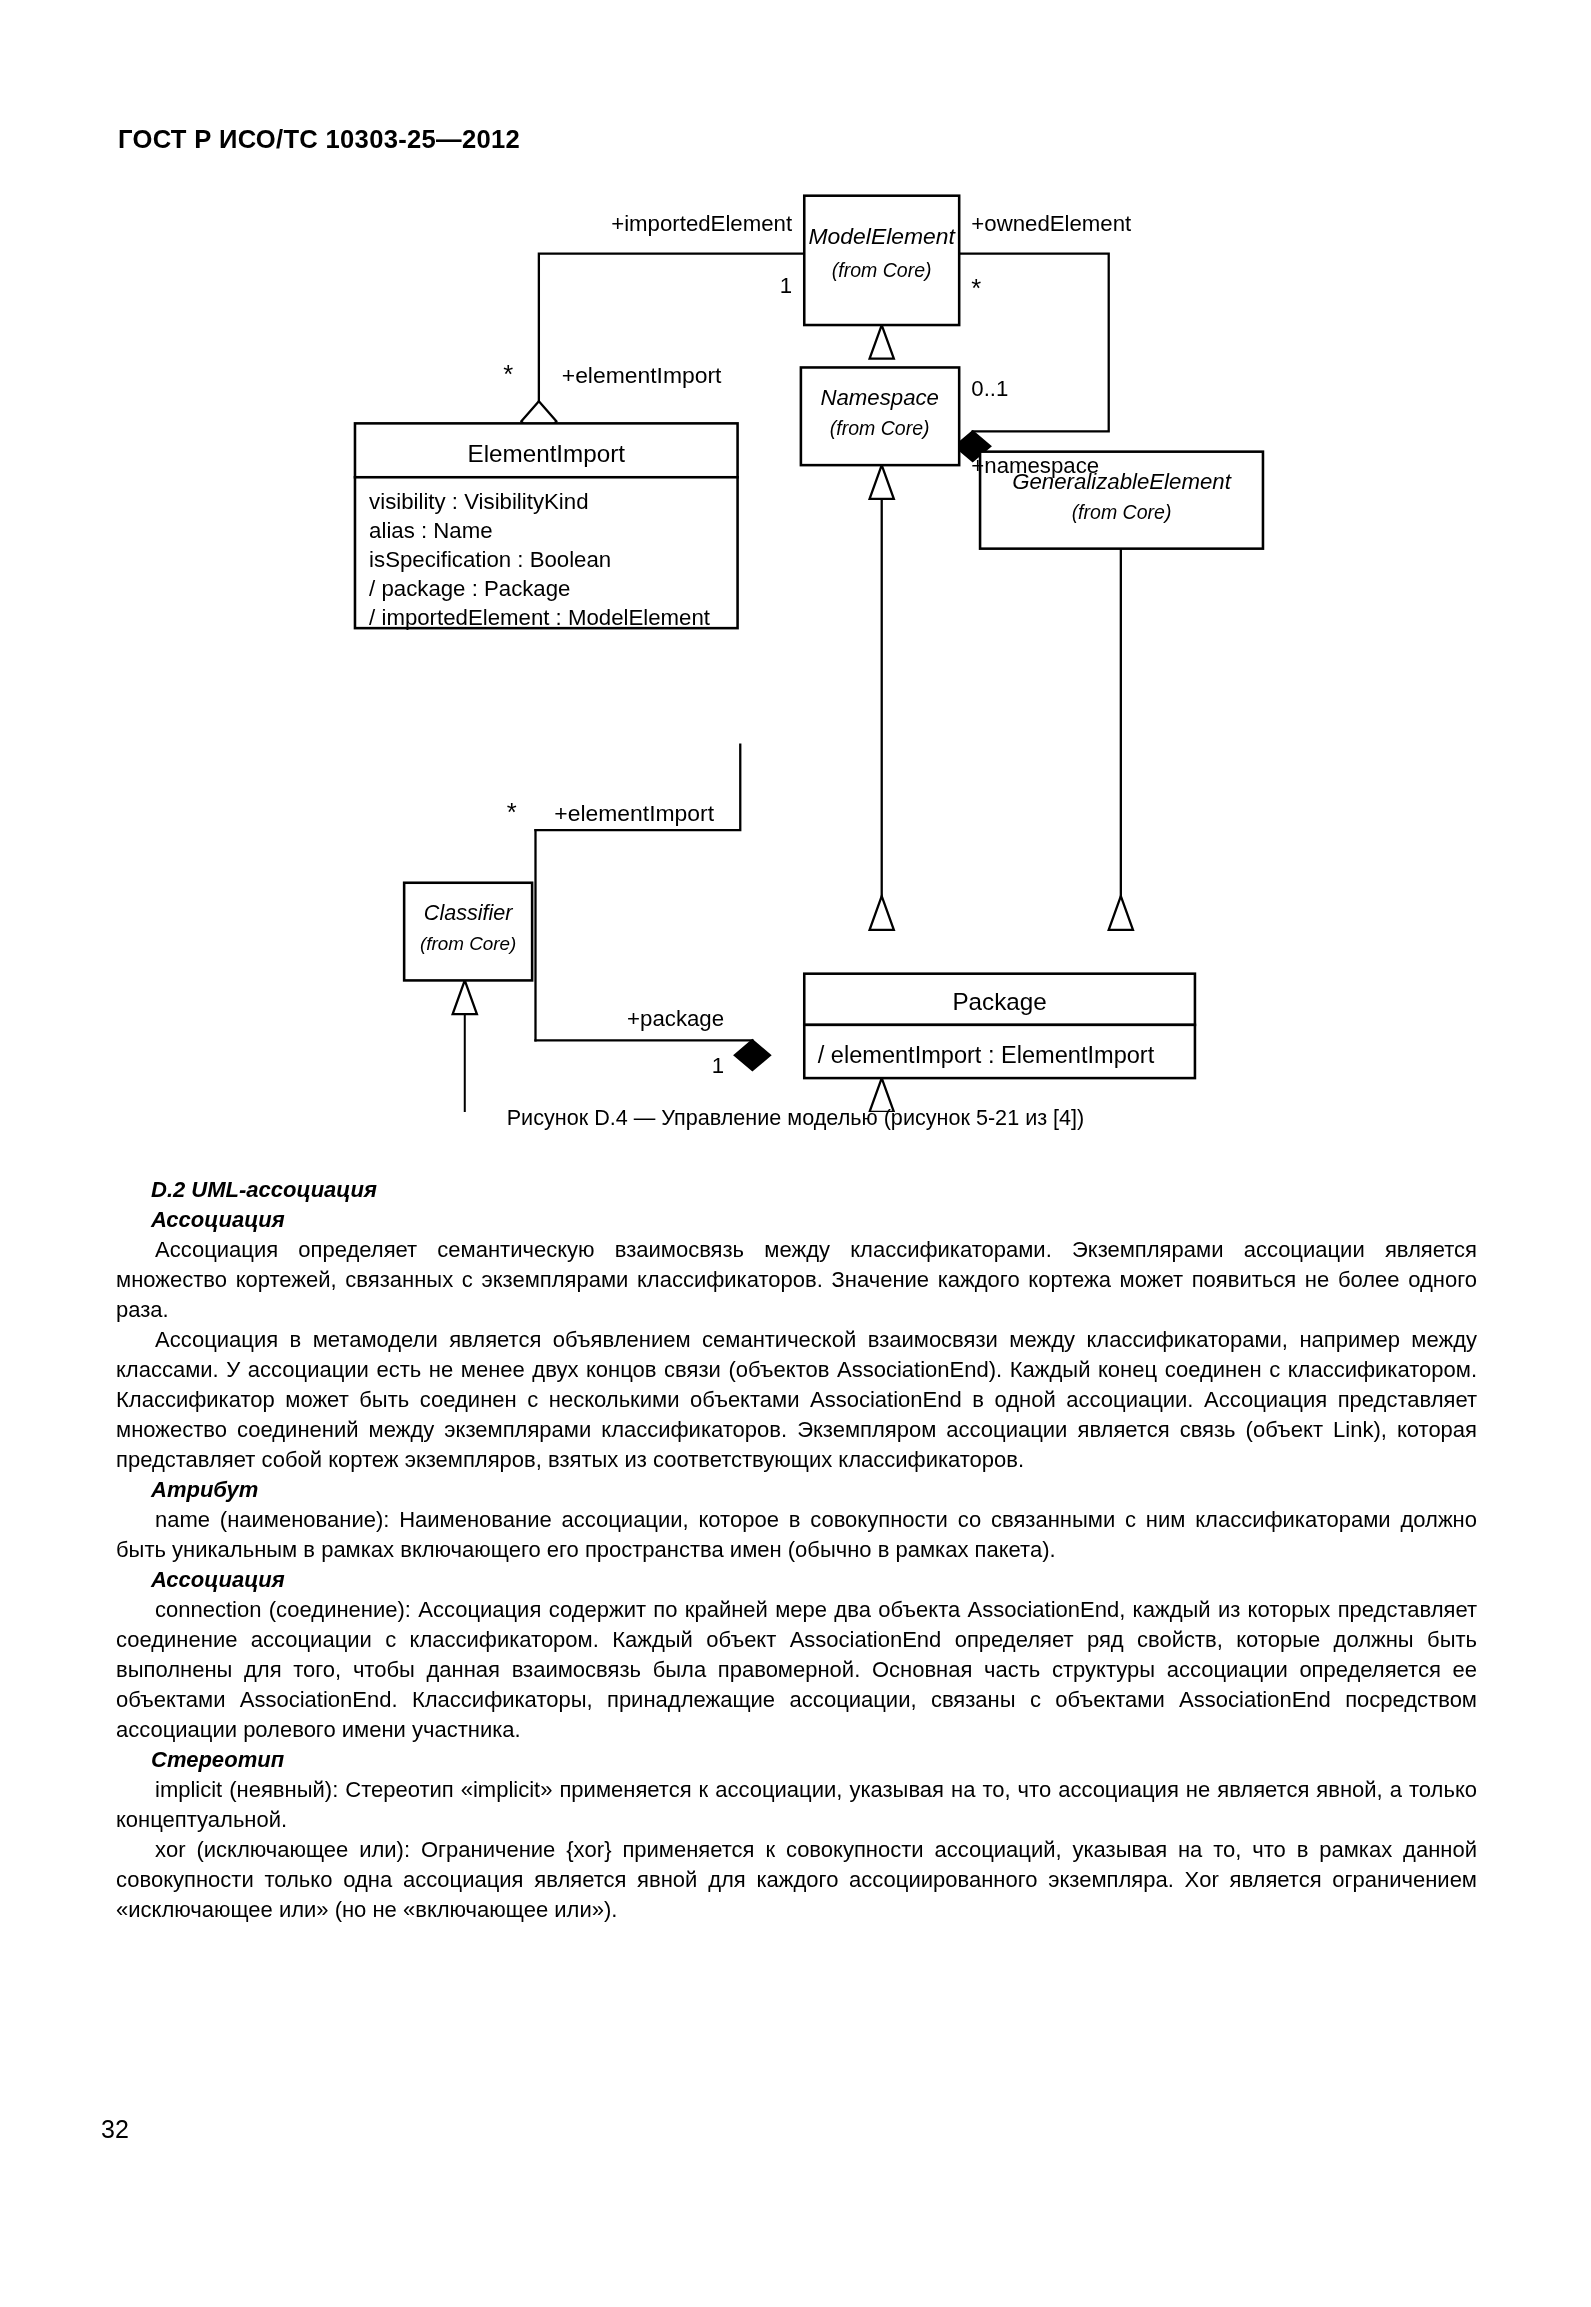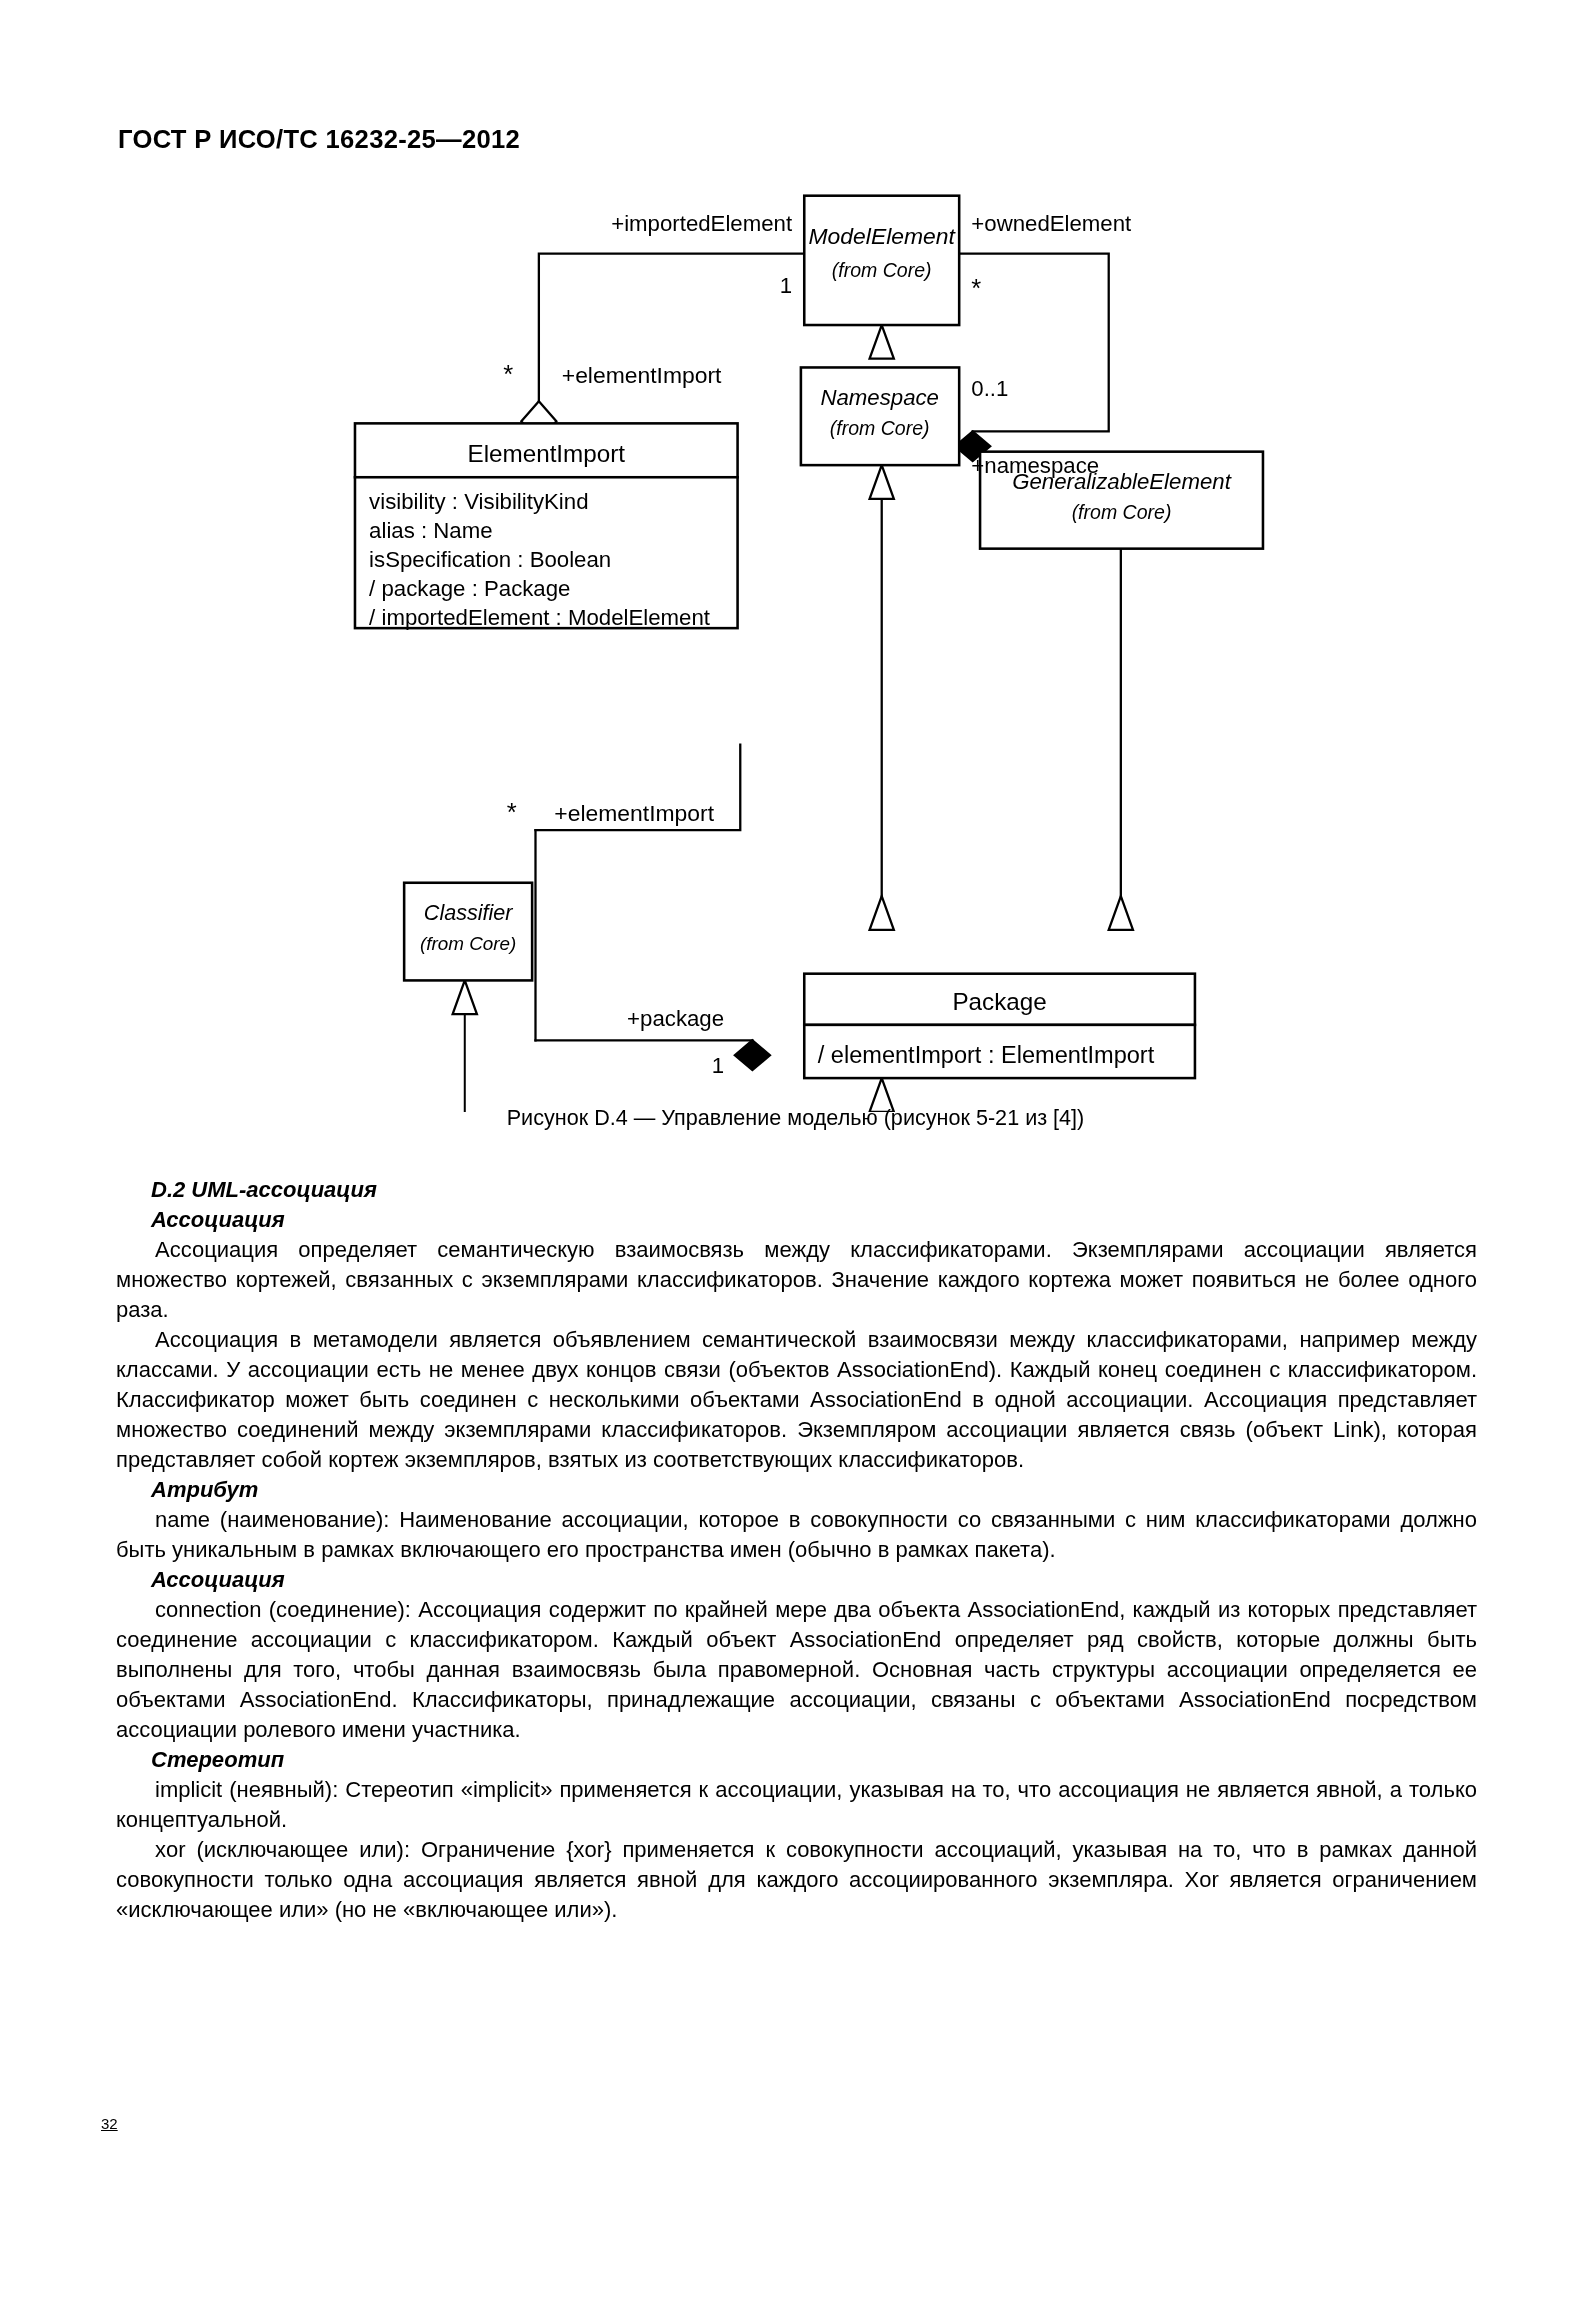--- a/index.html
+++ b/index.html
@@ -45,30 +45,29 @@
   }
   .para {
     text-align:justify;
     text-indent:39px;
     hyphens:none;
   }
   .para-noind { text-align:justify; text-indent:0; }
 
   #page-number {
     position:absolute; left:101px; top:2115px;
-    font-size:15px;
-    text-decoration:underline;
+    font-size:25px;
   }
 </style>
 </head>
 <body>
 
 <div class="page">
 
-  <div id="doc-header">ГОСТ Р ИСО/ТС 16232-25—2012</div>
+  <div id="doc-header">ГОСТ Р ИСО/ТС 10303-25—2012</div>
 
   <div id="figure-area">
     <svg id="uml-svg" width="1591" height="930" viewBox="0 0 2362 1380" xmlns="http://www.w3.org/2000/svg" font-family="Liberation Sans, sans-serif">
       <defs>
         <marker id="hollowTri" viewBox="0 0 24 22" refX="12" refY="22" markerWidth="24" markerHeight="22" orient="auto-start-reverse">
         </marker>
       </defs>
 
       <g stroke="#000" stroke-width="3.4" fill="none" stroke-linecap="square">
 

